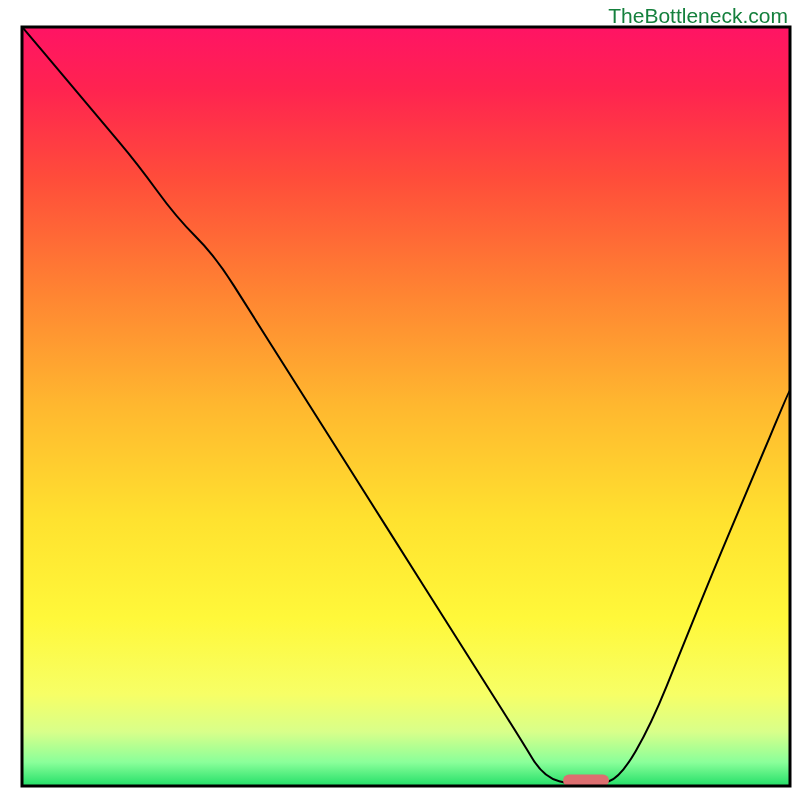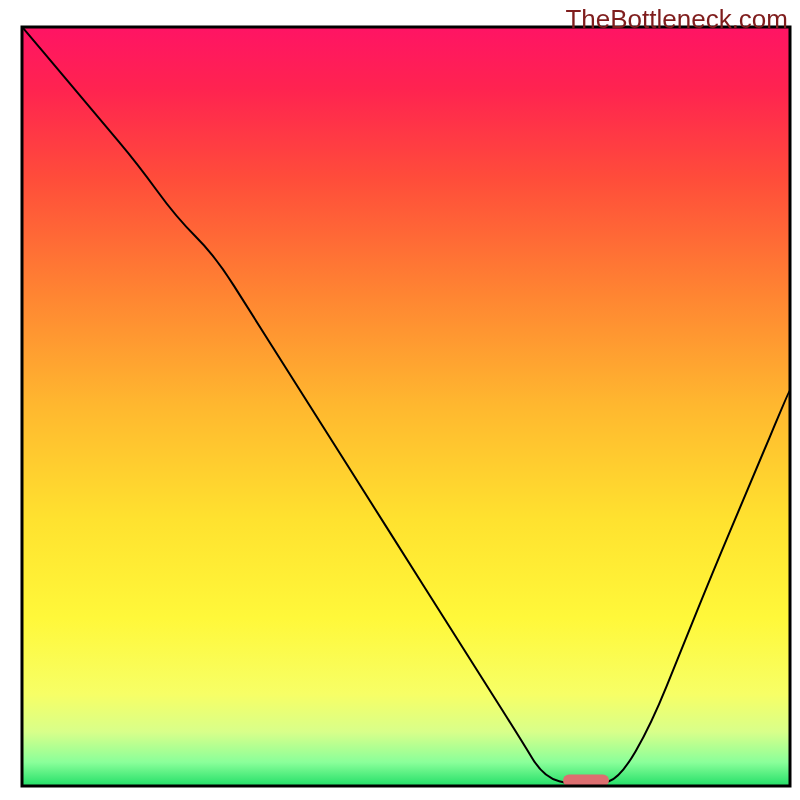--- a/index.html
+++ b/index.html
@@ -14,22 +14,22 @@
     position: absolute;
     top: 0;
     left: 0;
     width: 800px;
     height: 800px;
   }
   .watermark {
     position: absolute;
     top: 4px;
     right: 12px;
-    color: #7f1d1d;
-    font-size: 26px;
+    color: #15803d;
+    font-size: 21px;
     font-family: Arial, sans-serif;
     z-index: 10;
   }
   svg {
     display: block;
   }
 </style>
 </head>
 <body>
 

